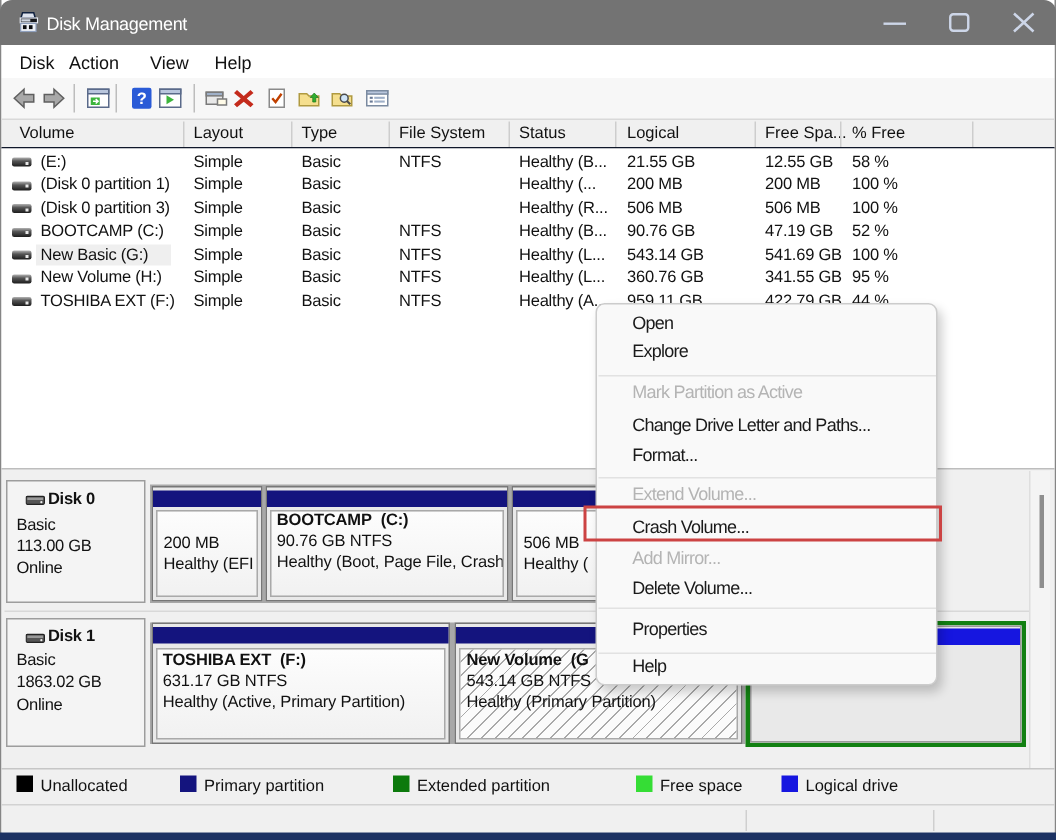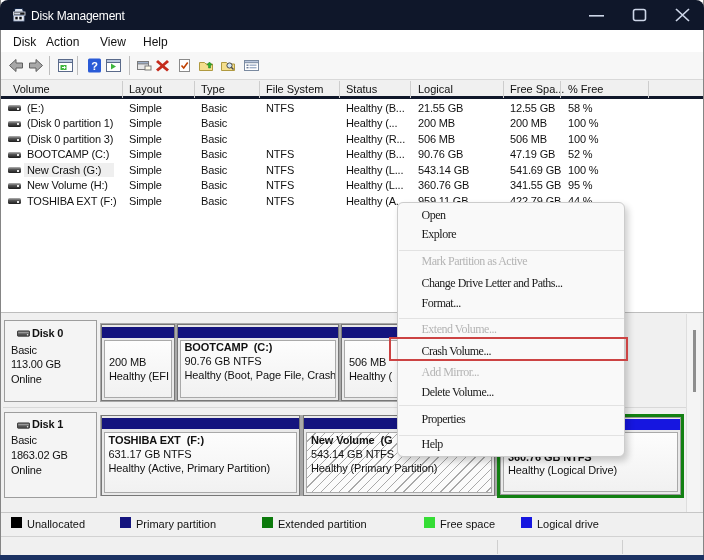--- a/index.html
+++ b/index.html
@@ -1,26 +1,26 @@
 <!DOCTYPE html>
 <html><head>
 <meta charset="utf-8">
 <style>
 * { margin:0; padding:0; box-sizing:border-box; }
 html,body { width:704px; height:560px; overflow:hidden; background:#fff; }
 body { font-family:"Liberation Sans", sans-serif; position:relative; }
 .win { position:absolute; inset:0; background:#fff; border-left:1px solid #858585; border-right:1px solid #858585; }
-.titlebar { position:absolute; left:0; top:0; width:704px; height:30px; background:#0f172a; border-radius:8px 8px 0 0; }
+.titlebar { position:absolute; left:0; top:0; width:704px; height:30px; background:#737373; border-radius:8px 8px 0 0; }
 .title-text { position:absolute; left:31px; top:9px; color:#fff; font-size:12px; letter-spacing:-0.2px; }
 .ctl { position:absolute; top:0; height:30px; width:44px; color:#c9d3e8; }
 .menubar { position:absolute; left:1px; top:30px; width:702px; height:22px; background:#fff; font-size:12px; color:#111; }
 .menubar span { position:absolute; top:5px; }
 .toolbar { position:absolute; left:1px; top:52px; width:702px; height:28px; background:#f7f7f7; border-bottom:1px solid #d9d9d9; }
 .tsep { position:absolute; top:4px; width:1px; height:19px; background:#bdbdbd; }
-.hdr { position:absolute; left:1px; top:80px; width:702px; height:19px; background:#f0f0f0; border-bottom:3px solid #0f172a; font-size:11px; color:#111; }
+.hdr { position:absolute; left:1px; top:80px; width:702px; height:19px; background:#f0f0f0; border-bottom:1px solid #0f172a; font-size:11px; color:#111; }
 .hdr .c { position:absolute; top:3px; }
 .hsep { position:absolute; top:1px; width:1px; height:17px; background:#cdcdcd; }
 .listpane { position:absolute; left:1px; top:99px; width:702px; height:213px; background:#fff; }
 .row { position:absolute; left:0; width:702px; height:15.5px; font-size:11px; letter-spacing:-0.15px; color:#111; }
 .row .c { position:absolute; top:1px; white-space:nowrap; }
 .volicon { position:absolute; left:7px; top:4.5px; width:13px; height:6px; background:linear-gradient(#b3b3b3,#555 40%,#1c1c1c); border-radius:1.5px; }
 .volicon:after { content:""; position:absolute; right:2px; top:2.5px; width:2px; height:2px; background:#e8e8e8; }
 .bottompane { position:absolute; left:1px; top:312px; width:702px; height:200px; background:#f0f0f0; border-top:1px solid #bdbdbd; }
 .dlabel { position:absolute; left:3px; width:93px; background:#f4f4f4; border:1px solid #9d9d9d; font-size:11px; letter-spacing:-0.2px; color:#111; }
 .pbox { position:absolute; border:1px solid #777; background:#e9e9e9; }
@@ -30,21 +30,21 @@
 .hatch { background-color:#fbfbfb; background-image:repeating-linear-gradient(135deg,rgba(0,0,0,0) 0 5.6px,#a9a9a9 5.6px 6.5px); }
 .legend { position:absolute; left:1px; top:512px; width:702px; height:24px; background:#f0f0f0; border-top:1px solid #c6c6c6; font-size:11px; color:#111; }
 .lsq { position:absolute; top:4px; width:11px; height:11px; }
 .legend span { position:absolute; top:5px; }
 .statusbar { position:absolute; left:1px; top:536px; width:702px; height:19px; background:#f0f0f0; border-top:1px solid #d2d2d2; }
 .ssep { position:absolute; top:3px; width:1px; height:14px; background:#cfcfcf; }
 .botband { position:absolute; left:0; top:555px; width:704px; height:5px; background:#1c3263; }
 .scrollv { position:absolute; left:685px; top:1px; width:14px; height:198px; background:#f4f4f4; border-left:1px solid #dedede; }
 .thumb { position:absolute; left:6px; top:16px; width:3px; height:62px; background:#8f8f8f; }
 .cmenu { position:absolute; left:397px; top:201.5px; width:227.5px; height:255px; background:#f9f9f9; border:1px solid #cccccc; border-radius:6px; box-shadow:3px 4px 7px rgba(0,0,0,0.2); font-size:12px; letter-spacing:-0.5px; color:#1a1a1a; z-index:50; }
-.mi { position:absolute; left:23.5px; white-space:nowrap; height:14px; line-height:14px;font-family:Liberation Serif, serif; }
+.mi { position:absolute; left:23.5px; white-space:nowrap; height:14px; line-height:14px; }
 .mi.dis { color:#b4b4b4; }
 .msep { position:absolute; left:1px; width:224.5px; height:1px; background:#e2e2e2; }
 .redbox { position:absolute; left:389px; top:337px; width:239px; height:23.5px; border:2px solid #cc4343; z-index:60; }
 svg { display:block; }
 .ticon { position:absolute; top:5px; }
 </style>
 </head>
 <body>
 <div class="win"></div>
 <div class="titlebar">
@@ -185,21 +185,21 @@
       <span class="c" style="left:200px">Basic</span>
       <span class="c" style="left:265px">NTFS</span>
       <span class="c" style="left:345px">Healthy (B...</span>
       <span class="c" style="left:417px">90.76 GB</span>
       <span class="c" style="left:509px">47.19 GB</span>
       <span class="c" style="left:567px">52 %</span>
     </div>
   <div class="row" style="top:63.5px">
       <div class="volicon"></div>
       <div style="position:absolute;left:23px;top:0.5px;width:90px;height:14px;background:#efefef"></div>
-      <span class="c" style="left:26px">New Crash (G:)</span>
+      <span class="c" style="left:26px">New Basic (G:)</span>
       <span class="c" style="left:128px">Simple</span>
       <span class="c" style="left:200px">Basic</span>
       <span class="c" style="left:265px">NTFS</span>
       <span class="c" style="left:345px">Healthy (L...</span>
       <span class="c" style="left:417px">543.14 GB</span>
       <span class="c" style="left:509px">541.69 GB</span>
       <span class="c" style="left:567px">100 %</span>
     </div>
   <div class="row" style="top:79px">
       <div class="volicon"></div>
@@ -284,25 +284,20 @@
     <div class="pband" style="background:#14147e"></div>
     <div class="pbody hatch" style="top:15.5px">
       <div style="top:1.5px"><b>New Volume&nbsp;&nbsp;(G</b></div>
       <div style="top:15px">543.14 GB NTFS</div>
       <div style="top:29.5px">Healthy (Primary Partition)</div>
     </div>
   </div>
   <div style="position:absolute;left:496px;top:101px;width:187px;height:84px;border:3px solid #128012;background:#efefef"></div>
   <div class="pbox" style="left:499px;top:104px;width:181px;height:78px;border-color:#9a9a9a">
     <div class="pband" style="background:#1616e0;top:1px;height:10.5px"></div>
-    <div class="pbody" style="top:14px">
-      <div style="top:3.5px"><b>New Volume&nbsp;&nbsp;(H:)</b></div>
-      <div style="top:17.5px"><b>360.76 GB NTFS</b></div>
-      <div style="top:31px">Healthy (Logical Drive)</div>
-    </div>
   </div>
   <div class="scrollv">
       <div class="thumb"></div>
     </div>
 </div>
 <div class="cmenu">
   <span class="mi" style="top:5.5px">Open</span>
   <span class="mi" style="top:24.7px">Explore</span>
   <div class="msep" style="top:47.3px"></div>
   <span class="mi" style="top:73.6px">Change Drive Letter and Paths...</span>

